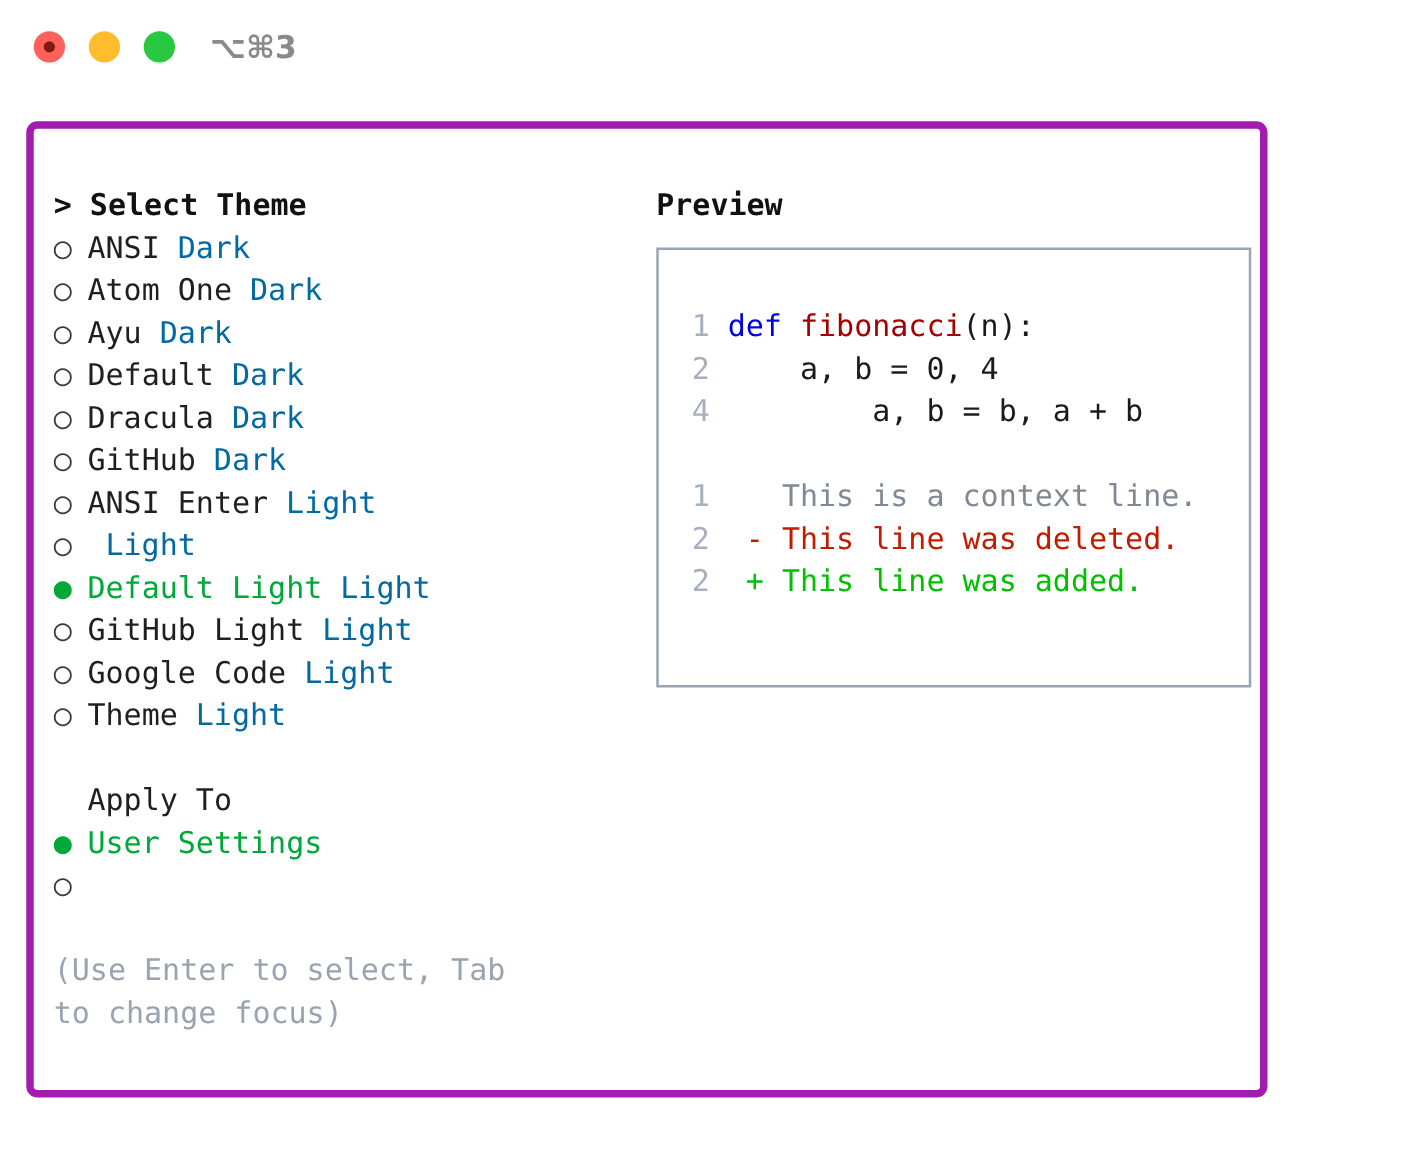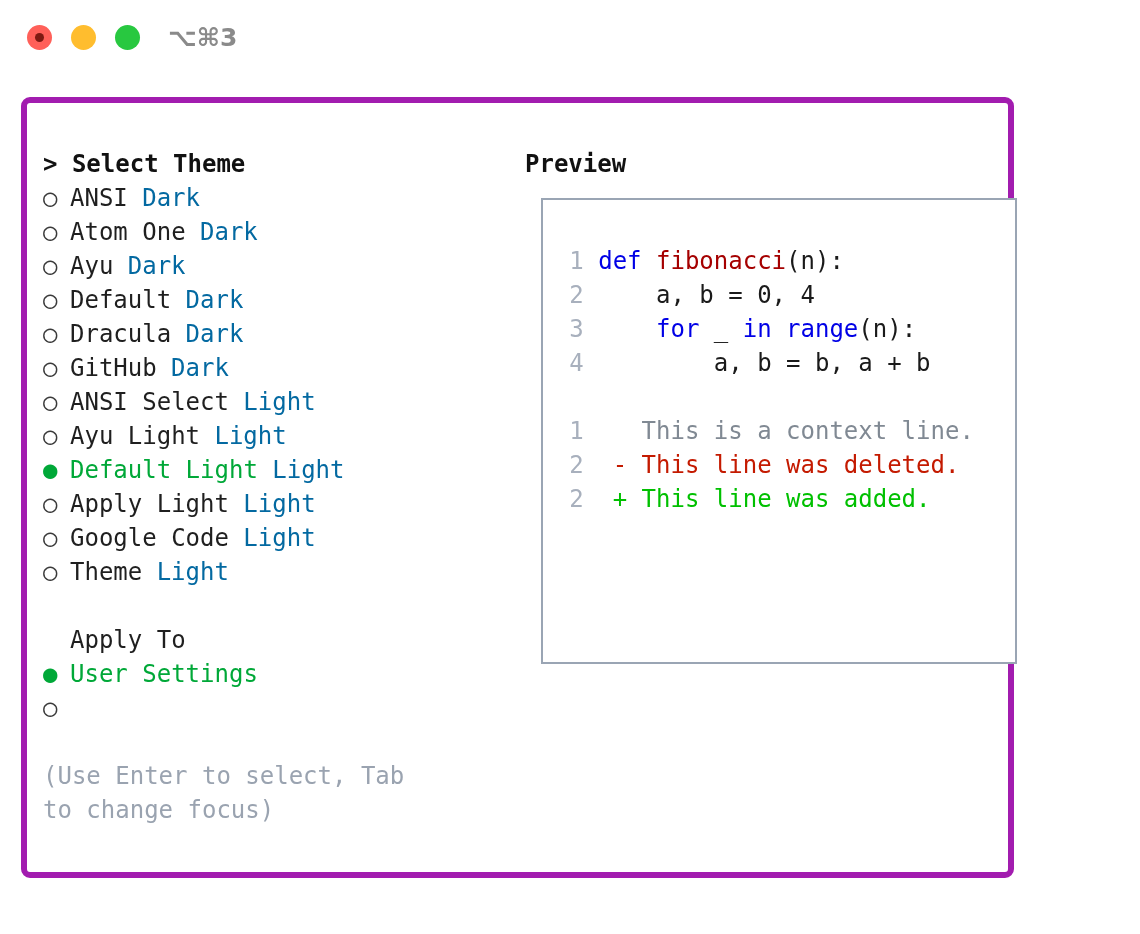--- a/index.html
+++ b/index.html
@@ -152,26 +152,25 @@
   .preview-title {
     font-size: 24px;
     font-weight: bold;
     color: #111111;
     line-height: 34px;
     white-space: pre;
   }
   .preview-box {
     margin-top: 17px;
     width: 476px;
-    height: 466px;
+    height: 352px;
     border: 2px solid #9aa5b4;
     box-sizing: border-box;
     background: #ffffff;
     position: relative;
-    margin-left: 16px;
   }
   .code-area {
     position: absolute;
     left: 12px;
     top: 44px;
     font-size: 24px;
     line-height: 34px;
   }
   .code-line {
     white-space: pre;
@@ -212,24 +211,24 @@
     <div class="left-col">
       <div class="list-header">&gt; Select Theme</div>
 
       <div id="theme-list">
           <div class="opt-row"><span class="marker">○</span><span class="opt-name">ANSI</span><span class="opt-variant">Dark</span></div>
           <div class="opt-row"><span class="marker">○</span><span class="opt-name">Atom One</span><span class="opt-variant">Dark</span></div>
           <div class="opt-row"><span class="marker">○</span><span class="opt-name">Ayu</span><span class="opt-variant">Dark</span></div>
           <div class="opt-row"><span class="marker">○</span><span class="opt-name">Default</span><span class="opt-variant">Dark</span></div>
           <div class="opt-row"><span class="marker">○</span><span class="opt-name">Dracula</span><span class="opt-variant">Dark</span></div>
           <div class="opt-row"><span class="marker">○</span><span class="opt-name">GitHub</span><span class="opt-variant">Dark</span></div>
-          <div class="opt-row"><span class="marker">○</span><span class="opt-name">ANSI Select</span><span class="opt-variant">Light</span></div>
-          <div class="opt-row"><span class="marker">○</span><span class="opt-name">Ayu Light</span><span class="opt-variant">Light</span></div>
+          <div class="opt-row"><span class="marker">○</span><span class="opt-name">ANSI Enter</span><span class="opt-variant">Light</span></div>
+          <div class="opt-row"><span class="marker">○</span><span class="opt-variant">Light</span></div>
           <div class="opt-row selected"><span class="marker on">●</span><span class="opt-name">Default Light</span><span class="opt-variant">Light</span></div>
-          <div class="opt-row"><span class="marker">○</span><span class="opt-name">Apply Light</span><span class="opt-variant">Light</span></div>
+          <div class="opt-row"><span class="marker">○</span><span class="opt-name">GitHub Light</span><span class="opt-variant">Light</span></div>
           <div class="opt-row"><span class="marker">○</span><span class="opt-name">Google Code</span><span class="opt-variant">Light</span></div>
           <div class="opt-row"><span class="marker">○</span><span class="opt-name">Theme</span><span class="opt-variant">Light</span></div>
         </div>
 
       <div class="spacer-block"></div>
 
       <div class="section-label">Apply To</div>
 
       <div id="apply-list">
           <div class="opt-row selected"><span class="marker on">●</span><span class="opt-name">User Settings</span></div>
@@ -239,21 +238,20 @@
       <div class="hint">(Use Enter to select, Tab to change focus)</div>
     </div>
 
     <div class="right-col">
       <div class="preview-title">Preview</div>
       <div class="preview-box">
         <div class="code-area">
           <div id="code-lines">
               <div class="code-line"><span class="lineno">1</span><span class="kw">def</span><span class="plain"> </span><span class="fn">fibonacci</span><span class="plain">(n):</span></div>
               <div class="code-line"><span class="lineno">2</span><span class="plain">    a, b = 0, 4</span></div>
-              <div class="code-line"><span class="lineno">3</span><span class="plain">    </span><span class="kw">for</span><span class="plain"> _ </span><span class="kw">in</span><span class="plain"> </span><span class="kw">range</span><span class="plain">(n):</span></div>
               <div class="code-line"><span class="lineno">4</span><span class="plain">        a, b = b, a + b</span></div>
             </div>
           <div class="diff-gap"></div>
           <div id="diff-lines">
               <div class="code-line"><span class="lineno">1</span><span class="ctx">   This is a context line.</span></div>
               <div class="code-line"><span class="lineno">2</span><span class="del"> - This line was deleted.</span></div>
               <div class="code-line"><span class="lineno">2</span><span class="add"> + This line was added.</span></div>
             </div>
         </div>
       </div>

